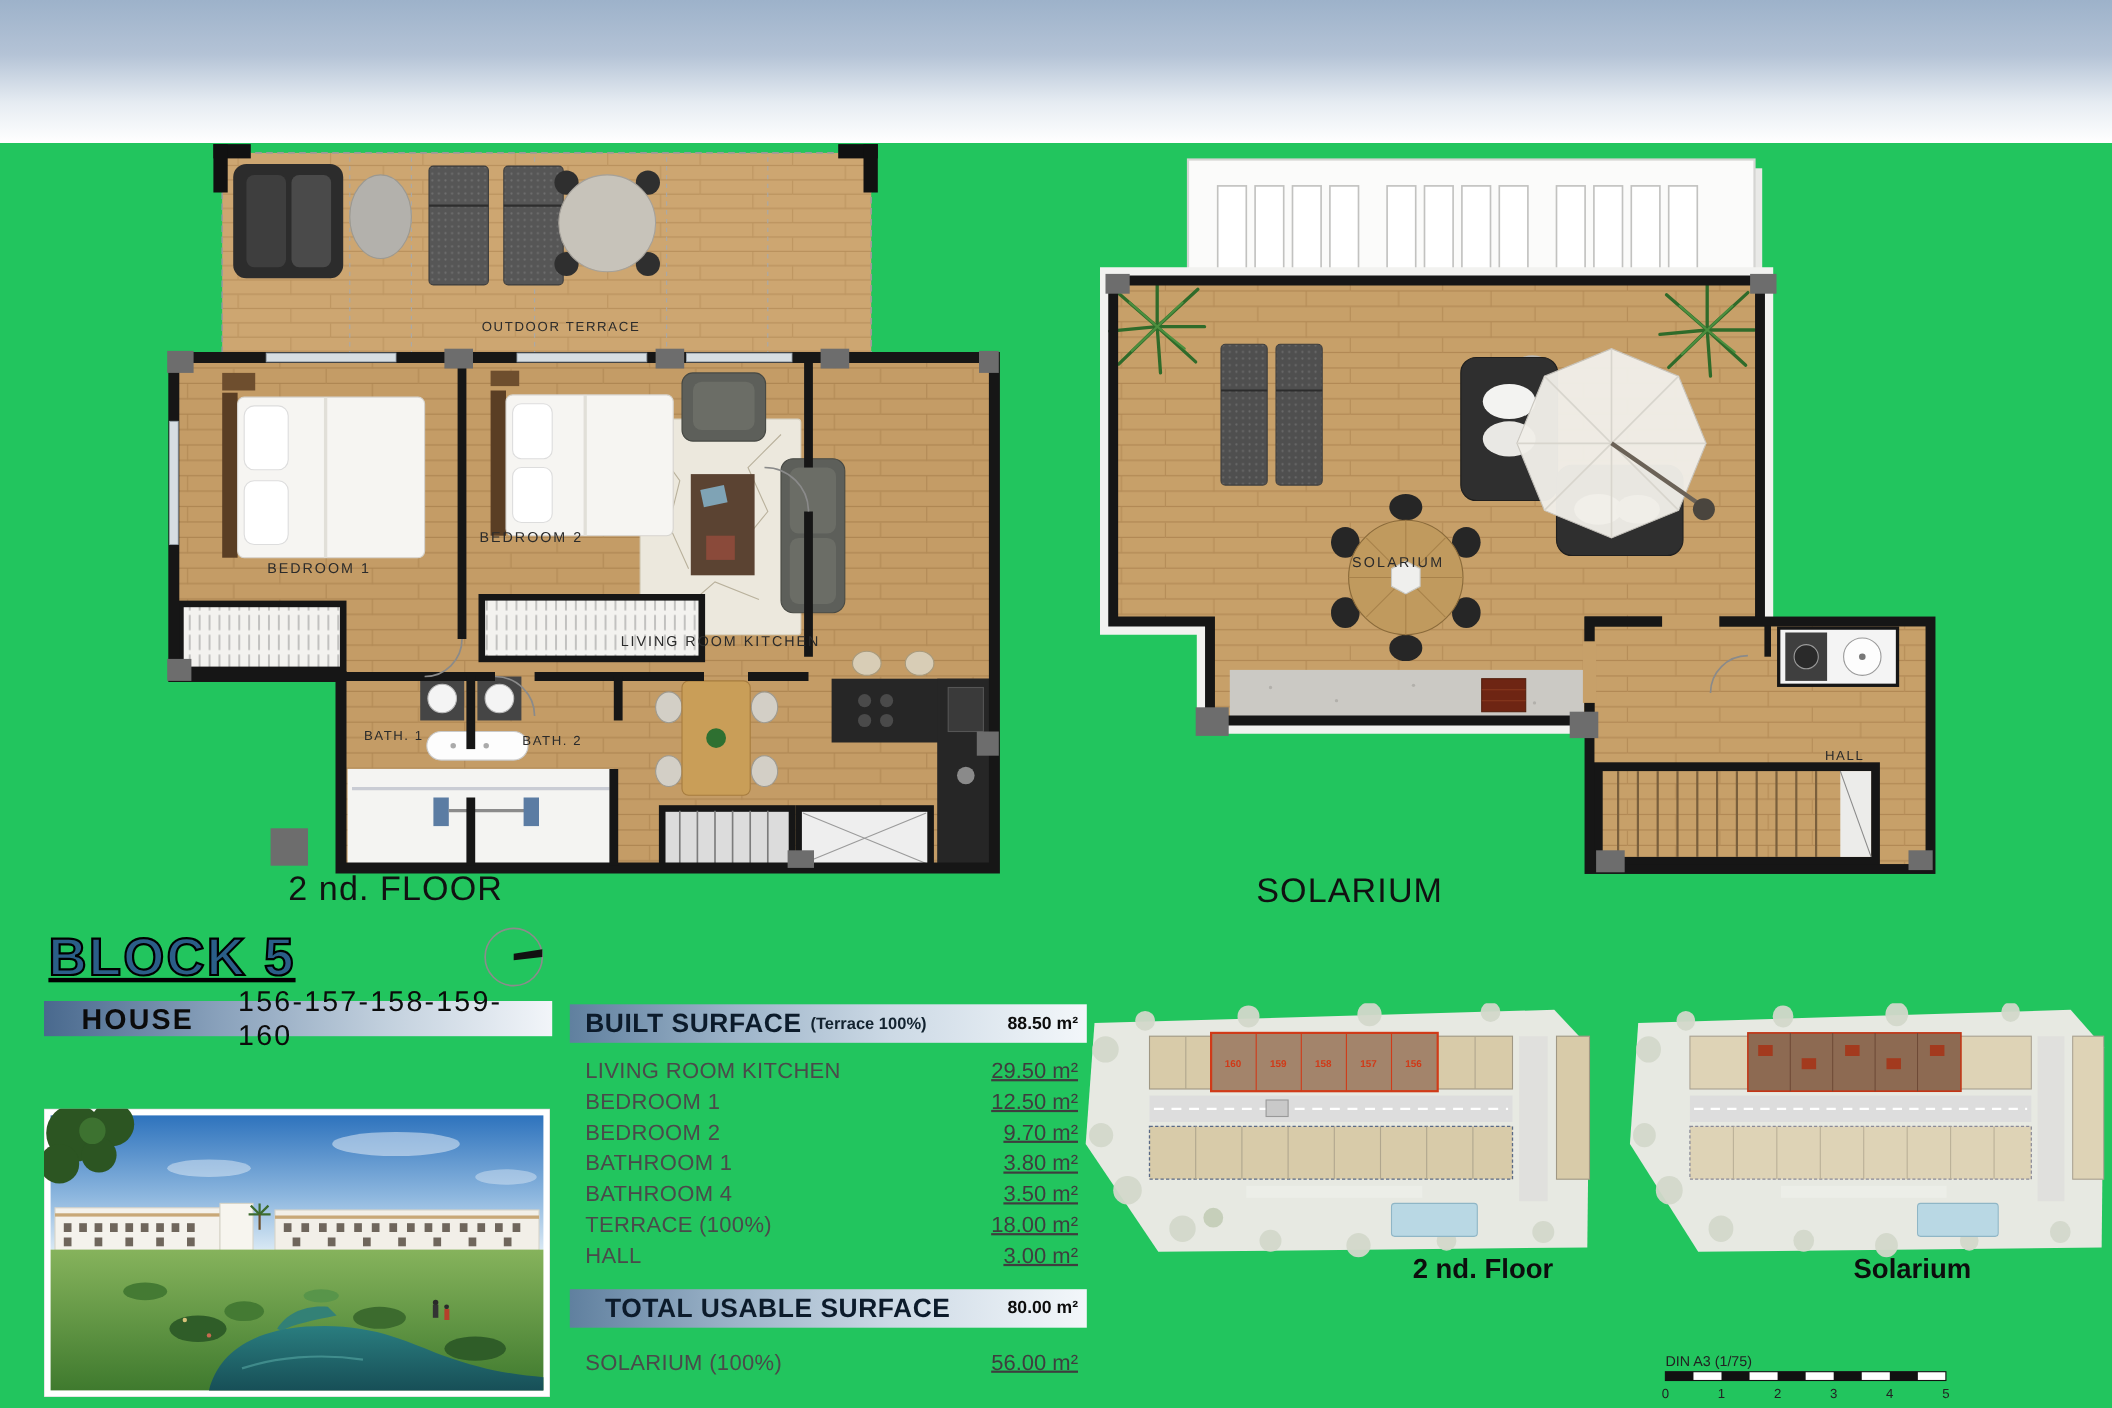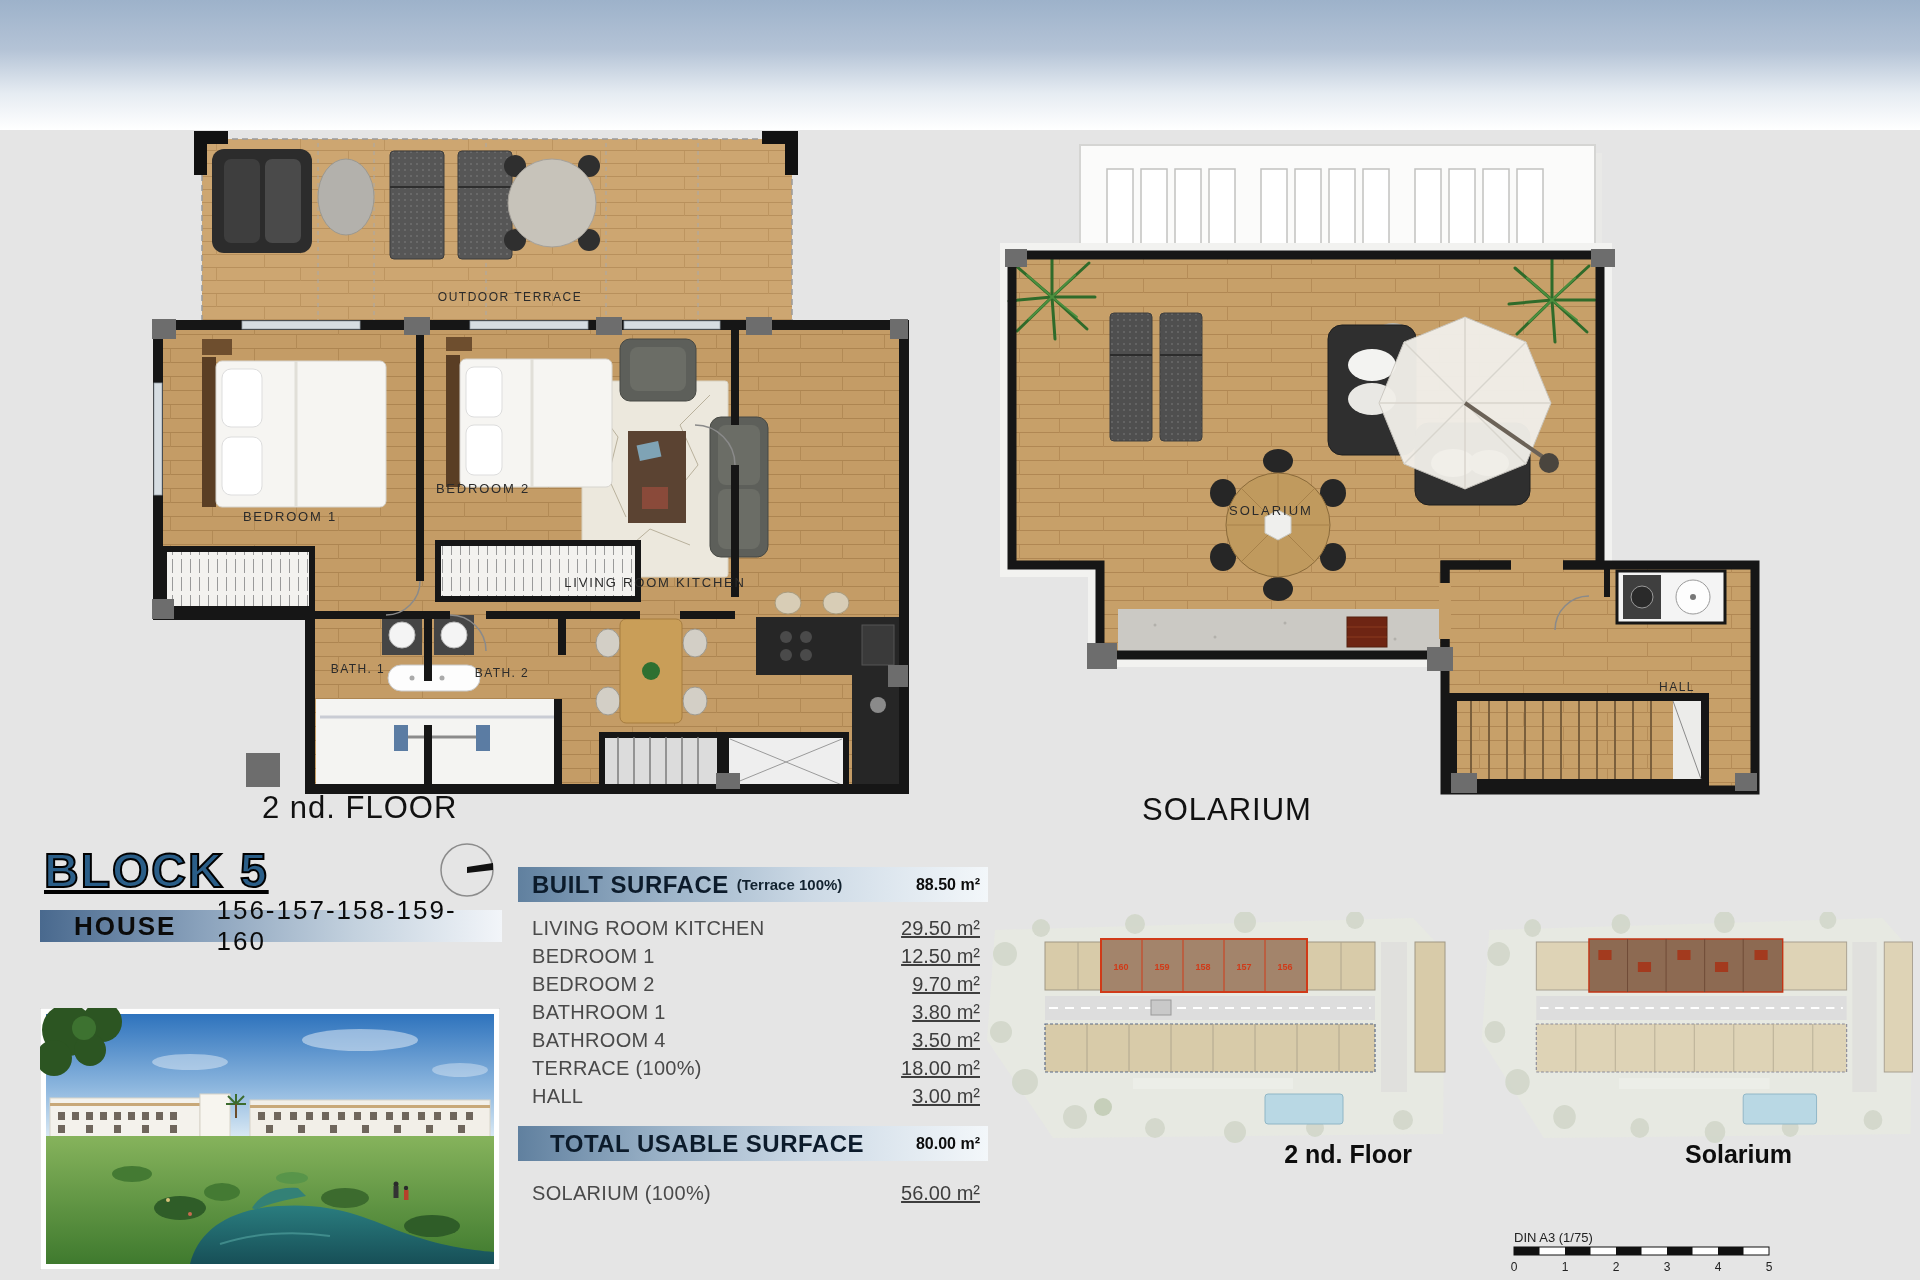--- a/index.html
+++ b/index.html
@@ -1,31 +1,31 @@
 <!DOCTYPE html>
 <html><head>
 <meta charset="utf-8">
 <style>
   html,body{margin:0;padding:0;background:#fff;}
-  .canvas{position:relative;width:1920px;height:1280px;background:#e5e5e5;overflow:hidden;
+  .canvas{position:relative;width:1920px;height:1280px;background:#22c55e;overflow:hidden;
           font-family:"Liberation Sans",sans-serif;color:#1a1a1a;}
   .top-band{position:absolute;left:0;top:0;width:1920px;height:130px;
             background:linear-gradient(180deg,#9db2ca 0%,#b4c3d6 38%,#e6ecf2 72%,#ffffff 100%);}
   .plan-caption{position:absolute;font-size:31px;letter-spacing:1px;color:#111;}
   .caption-floor{left:262px;top:790px;}
   .caption-solarium{left:1142px;top:792px;}
   .block-title{position:absolute;left:44px;top:843px;font-size:48px;font-weight:bold;
                letter-spacing:2px;color:#2a5e88;text-decoration:underline;-webkit-text-stroke:2px #000;}
   .compass{position:absolute;left:438px;top:841px;}
   .house-bar{position:absolute;left:40px;top:910px;width:462px;height:32px;display:flex;align-items:center;
              background:linear-gradient(90deg,#49698e 0%,#8aa2bc 35%,#c3d1de 68%,#f2f5f9 100%);}
   .house-label{font-size:26px;font-weight:bold;letter-spacing:2px;margin-left:34px;color:#0b0b0b;}
   .house-numbers{font-size:26px;font-weight:normal;letter-spacing:2px;margin-left:40px;color:#0b0b0b;}
   .photo{position:absolute;left:40px;top:1008px;}
-  .surface-table{position:absolute;left:518px;top:867px;width:470px;}
+  .surface-table{position:absolute;left:518px;top:913px;width:470px;}
   .tbl-head{height:35px;display:flex;align-items:center;padding:0 8px 0 14px;
             background:linear-gradient(90deg,#60809f 0%,#9db4c9 32%,#ccd9e5 62%,#f3f7fa 100%);}
   .tbl-head-label{font-size:24px;font-weight:bold;color:#0c1b2b;letter-spacing:0.5px;}
   .tbl-head-note{font-size:15px;font-weight:bold;color:#12222f;margin-left:8px;text-align:center;}
   .tbl-head-value{margin-left:auto;font-size:16px;font-weight:bold;color:#0c0c0c;}
   .tbl-rows{margin-top:12px;}
   .tbl-row{display:flex;align-items:center;height:28px;padding:0 8px 0 14px;}
   .tbl-row .lbl{font-size:20px;color:#4a4a4a;letter-spacing:0.3px;}
   .tbl-row .val{margin-left:auto;font-size:20px;color:#3e3e3e;text-decoration:underline;}
   .tbl-total{margin-top:16px;padding-left:32px;}

